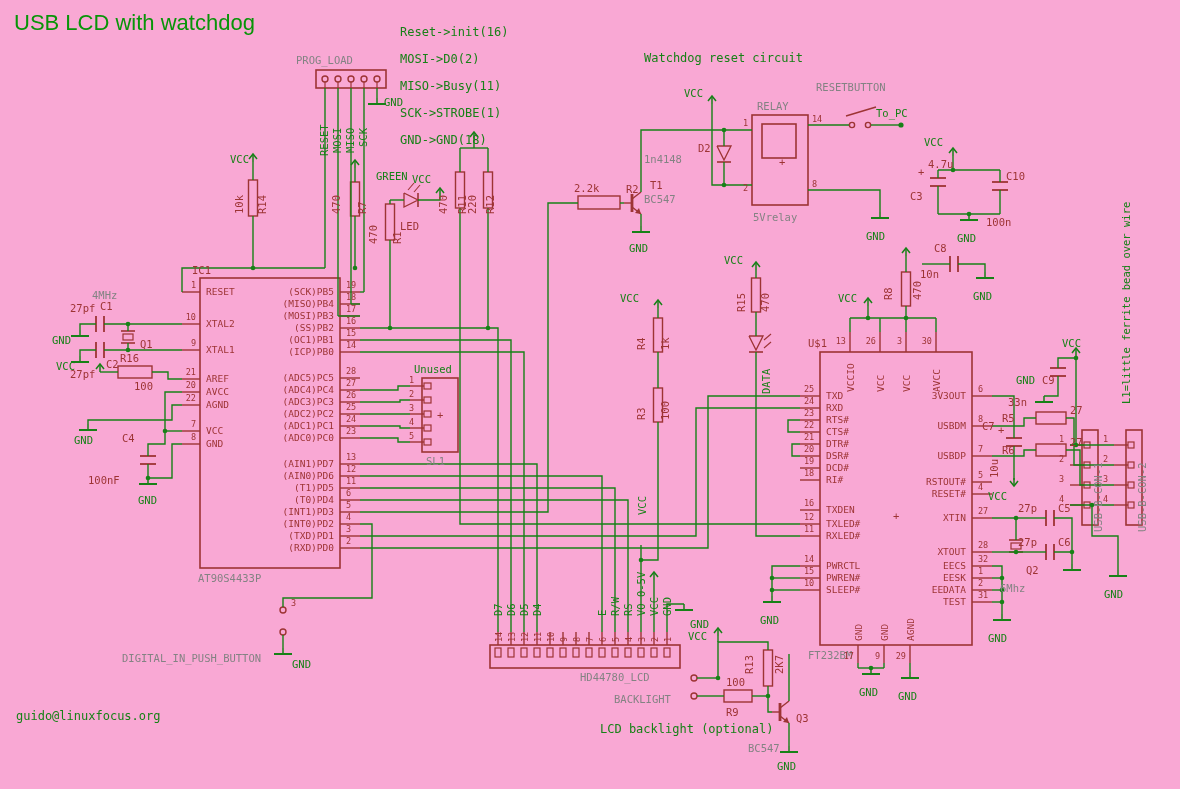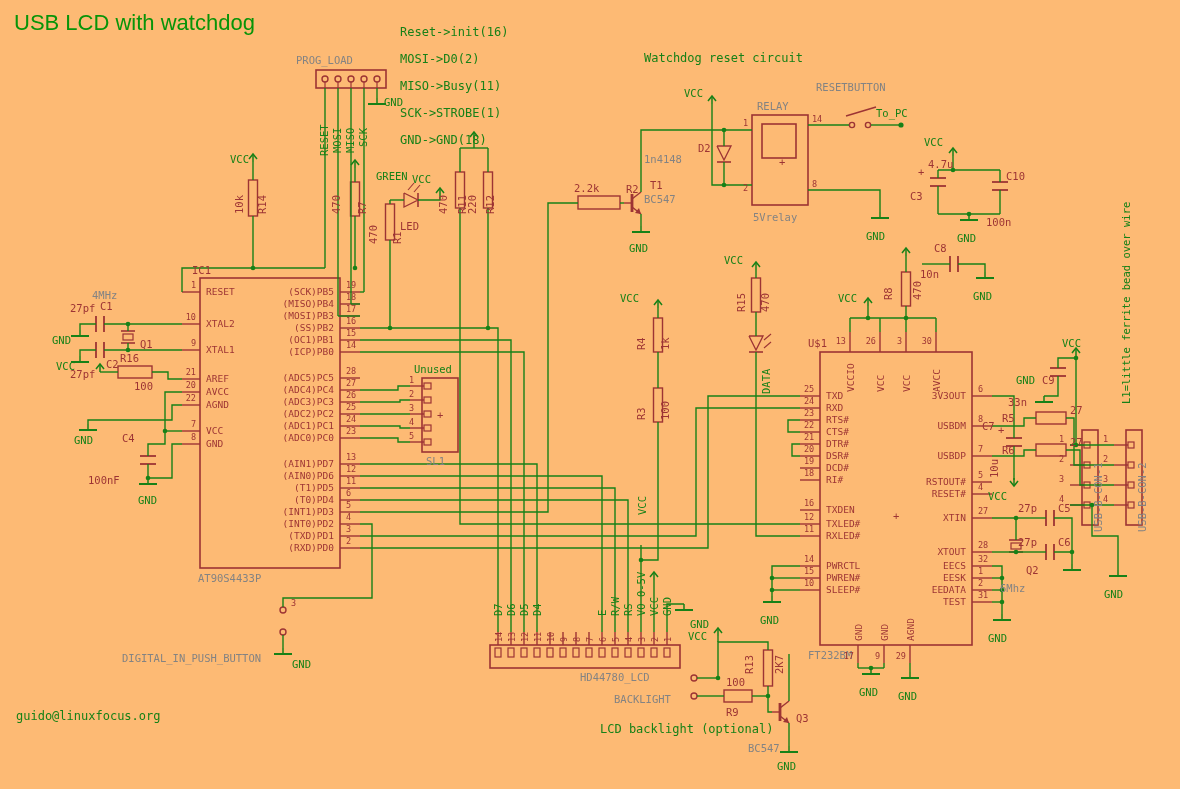--- a/index.html
+++ b/index.html
@@ -1,16 +1,16 @@
 <!DOCTYPE html>
 <html><head>
 <meta charset="utf-8">
 <style>
   html,body{margin:0;padding:0;background:#fdfef8;}
-  #stage{position:relative;width:1180px;height:789px;background:#fdba74;overflow:hidden;}
+  #stage{position:relative;width:1180px;height:789px;background:#f9a8d4;overflow:hidden;}
   svg{display:block;}
   text{font-family:"DejaVu Sans Mono",monospace;white-space:pre;}
   .t-title{font-family:"Liberation Sans","DejaVu Sans",sans-serif;font-size:22px;fill:#089408;}
   .t-net{fill:#178117;font-size:10.5px;}
   .t-ref{fill:#9d3434;font-size:10.5px;}
   .t-dev{fill:#838383;font-size:10.5px;}
   .t-pin{fill:#9d3434;font-size:9.5px;}
   .t-num{fill:#9d3434;font-size:8.5px;}
 </style>
 </head>

